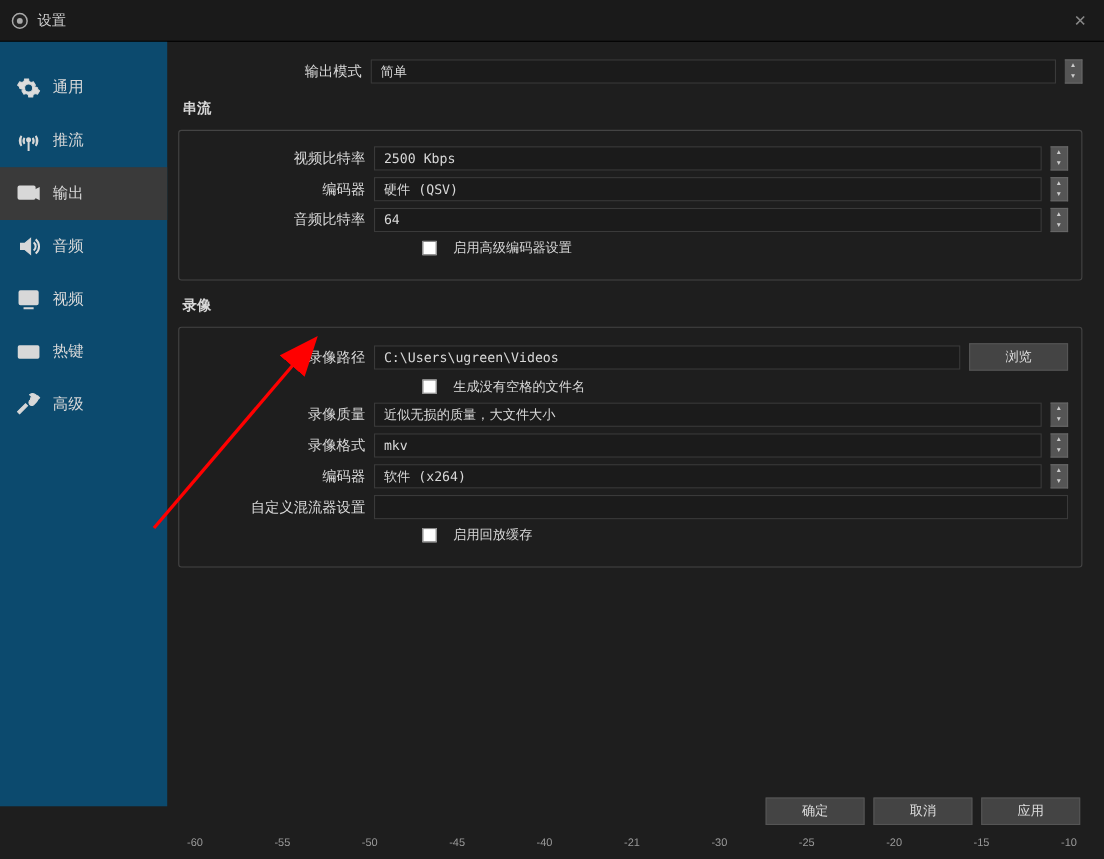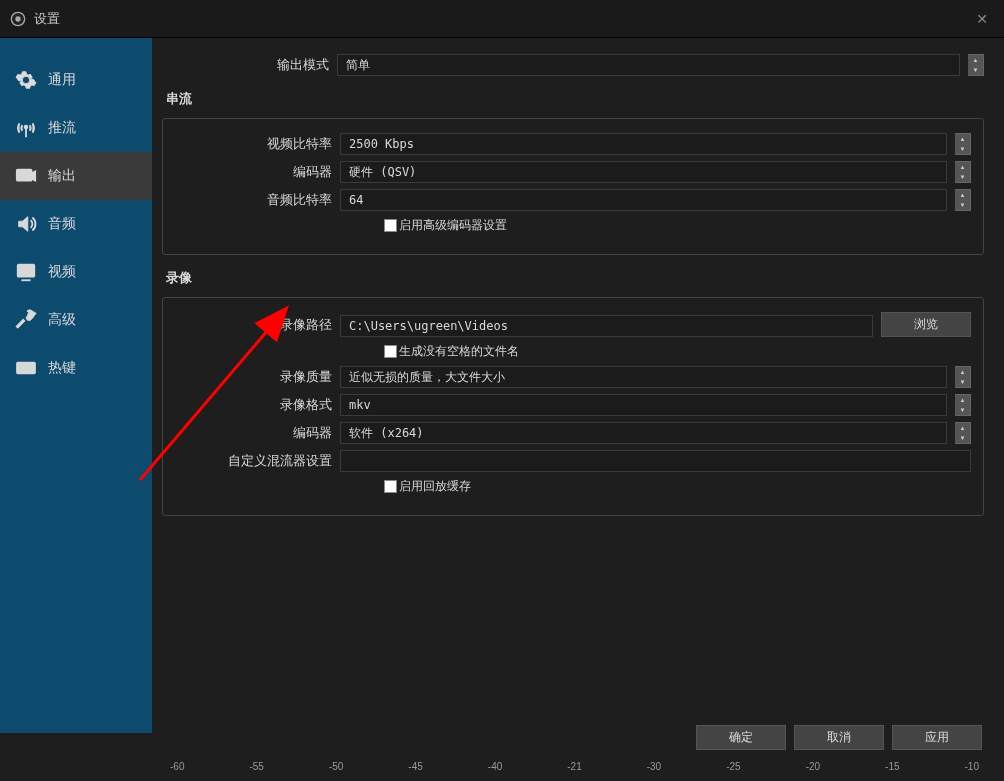--- a/index.html
+++ b/index.html
@@ -30,42 +30,42 @@
 }
 .side-item.active { background: #3a3a3a; }
 .side-item .icon { width: 24px; height: 24px; display: flex; align-items: center; justify-content: center; }
 .side-item svg { stroke: #d8d8d8; fill: #d8d8d8; }
 .content {
   flex: 1; padding: 16px 20px 10px 10px;
   position: relative; overflow: hidden;
 }
 .row { display: flex; align-items: center; margin-bottom: 6px; }
 .label { width: 175px; text-align: right; padding-right: 8px; color: #d8d8d8; font-size: 13px; }
-.field { flex: 1; display: flex; align-items: flex-end; gap: 8px; }
+.field { flex: 1; display: flex; align-items: center; gap: 8px; }
 .select, .textin, .spinbox {
   flex: 1; background: #1b1b1b; border: 1px solid #3a3a3a;
   height: 22px; display: flex; align-items: center; padding: 0 8px;
   color: #d8d8d8; font-size: 12px; position: relative;
   font-family: "SimSun","Consolas", monospace;
 }
 .spin-handle {
   width: 16px; height: 22px; background: #555;
   display: flex; flex-direction: column; border: 1px solid #666;
   border-left: none;
 }
 .spin-handle div { flex:1; display:flex; align-items:center; justify-content:center; font-size:6px; color:#ccc; cursor:pointer; }
 .group {
   border: 1px solid #444; border-radius: 3px;
   padding: 14px 12px 14px 2px; margin-top: 10px; position: relative;
 }
 .group-title {
   color: #d8d8d8; font-size: 13px; font-weight: bold;
   margin: 14px 0 0 4px;
 }
-.checkbox-row { display:flex; align-items:center; margin-left: 183px; margin-bottom:6px; gap:2px;padding-left:36px; }
+.checkbox-row { display:flex; align-items:center; margin-left: 183px; margin-bottom:6px; gap:15px;padding-left:36px; }
 .checkbox {
   width: 13px; height: 13px; background: #fff; border:1px solid #888; cursor:pointer;
 }
 .btn {
   background: #444; border: 1px solid #555; color: #ddd;
   padding: 3px 32px; font-size: 12px; cursor: pointer;
   min-width: 60px; text-align: center;
 }
 .footer {
   position: absolute; bottom: 31px; right: 22px;
@@ -138,39 +138,39 @@
       <span class="icon">
           <svg width="22" height="22" viewBox="0 0 24 24" fill="none" stroke="#ddd" stroke-width="2">
             <rect x="3" y="4" width="18" height="13" rx="1"></rect>
             <line x1="7" y1="21" x2="17" y2="21"></line>
           </svg>
         </span>
       <span>视频</span>
     </div>
     <div class="side-item">
       <span class="icon">
-          <svg width="22" height="22" viewBox="0 0 24 24" fill="#ddd">
-            <path d="M21 3l-6 6 2 2 6-6-2-2zM3 21l8-8-2-2-8 8 2 2zM14 7a3 3 0 104 4l2-2a5 5 0 00-7-7l2 2a3 3 0 00-1 3z"></path>
-          </svg>
-        </span>
-      <span>高级</span>
-    </div>
-    <div class="side-item">
-      <span class="icon">
           <svg width="22" height="22" viewBox="0 0 24 24" fill="none" stroke="#ddd" stroke-width="1.5">
             <rect x="2" y="6" width="20" height="12" rx="1"></rect>
             <line x1="5" y1="10" x2="6" y2="10"></line>
             <line x1="8" y1="10" x2="9" y2="10"></line>
             <line x1="11" y1="10" x2="12" y2="10"></line>
             <line x1="14" y1="10" x2="15" y2="10"></line>
             <line x1="17" y1="10" x2="18" y2="10"></line>
             <line x1="7" y1="14" x2="17" y2="14"></line>
           </svg>
         </span>
       <span>热键</span>
+    </div>
+    <div class="side-item">
+      <span class="icon">
+          <svg width="22" height="22" viewBox="0 0 24 24" fill="#ddd">
+            <path d="M21 3l-6 6 2 2 6-6-2-2zM3 21l8-8-2-2-8 8 2 2zM14 7a3 3 0 104 4l2-2a5 5 0 00-7-7l2 2a3 3 0 00-1 3z"></path>
+          </svg>
+        </span>
+      <span>高级</span>
     </div>
   </div>
 
   <div class="content">
 
     <div class="row">
       <div class="label">输出模式</div>
       <div class="field">
         <div class="select">
             <span>简单</span>

